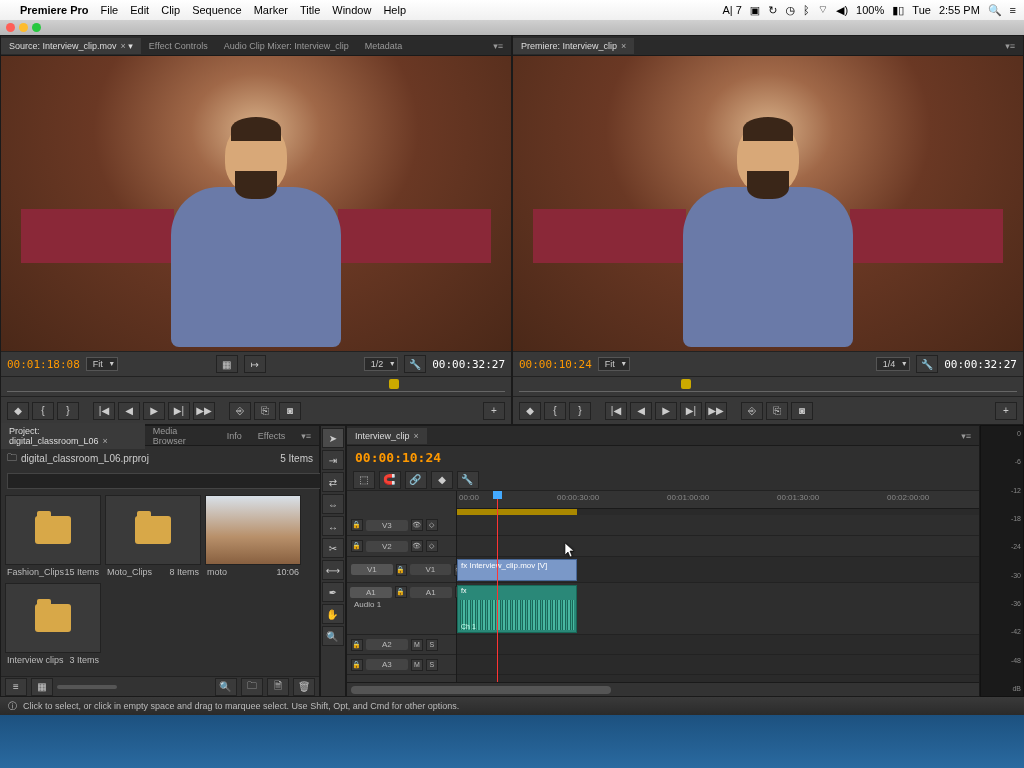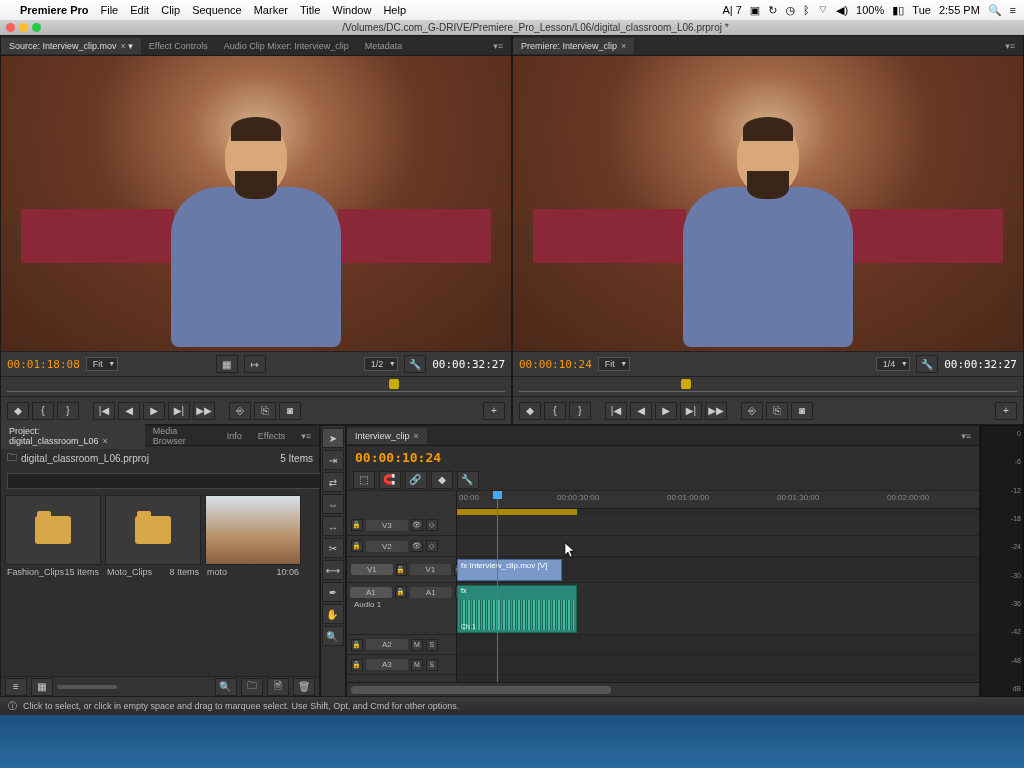--- a/index.html
+++ b/index.html
@@ -67,21 +67,21 @@
 .track-hdr { border-bottom:1px solid #222; display:flex; align-items:center; padding:0 4px; gap:3px; font-size:8px; color:#bbb;}
 .th-v { height: 21px; } .th-v1 { height: 26px; } .th-a1 { height: 52px; } .th-a { height: 20px; }
 .track-hdr .lbl { background:#444; padding:1px 16px; border-radius:2px;}
 .track-hdr .sm { width:12px; height:12px; background:#3a3a3a; border:1px solid #222; display:inline-flex; align-items:center; justify-content:center; font-size:7px;}
 .tracks-area { flex:1; position:relative; background:#2a2a2a;}
 .time-ruler { height:18px; background:#333; border-bottom:1px solid #1a1a1a; position:relative; font-size:8px; color:#888;}
 .time-ruler span { position:absolute; top:2px;}
 .wa-bar { position:absolute; top:18px; height:6px; left:0; width:120px; background:#aa8800;}
 .track-row { border-bottom: 1px solid #222; position: relative; }
 .tr-v { height: 21px; background: #2e2e2e; } .tr-v1 { height: 26px; } .tr-a1 { height: 52px; background:#2e2e2e;} .tr-a { height:20px;}
-.clip-v { position:absolute; top:2px; left:0; width:105px; height:22px; background:#7a98c8; border:1px solid #486898; font-size:8px; padding:1px 3px; color:#fff; overflow:hidden;}
+.clip-v { position:absolute; top:2px; left:0; width:120px; height:22px; background:#7a98c8; border:1px solid #486898; font-size:8px; padding:1px 3px; color:#fff; overflow:hidden;}
 .clip-a { position:absolute; top:2px; left:0; width:120px; height:48px; background:#2a8878; border:1px solid #186858;}
 .waveform { position:absolute; top:14px; left:2px; right:2px; bottom:2px; background: repeating-linear-gradient(90deg, #1a6858 0, #1a6858 1px, #3aa890 1px, #3aa890 2px, #1a6858 2px, #1a6858 3px, #48b8a0 3px, #48b8a0 5px);}
 .playhead { position:absolute; top:0; bottom:0; width:1px; background:#f33; left:40px;}
 .playhead::before { content:""; position:absolute; top:0; left:-4px; width:9px; height:8px; background:#4af;}
 .audio-meter { width: 44px; background: #1a1a1a; border:1px solid #111; position:relative;}
 .meter-scale { position:absolute; right:2px; top:4px; bottom:4px; width:14px; display:flex; flex-direction:column; justify-content:space-between; font-size:7px; color:#888; text-align:right;}
 .tl-scroll { height:14px; background:#333; border-top:1px solid #1a1a1a; display:flex; align-items:center; padding:0 4px;}
 .scroll-thumb { width:260px; height:8px; background:#555; border-radius:4px;}
 .status-bar { height: 18px; background: linear-gradient(#3a3a3a,#2a2a2a); display:flex; align-items:center; padding:0 8px; font-size:9px; color:#bbb; gap:6px;}
 .cursor-arrow { position:absolute; width:12px; height:16px; pointer-events:none;}
@@ -117,21 +117,20 @@
     <span>≡</span>
   </div>
 </div>
 
 <div class="titlebar">
   <div class="traffic">
     <span class="tl-red"></span>
     <span class="tl-yel"></span>
     <span class="tl-grn"></span>
   </div>
-  <div class="path">/Volumes/DC.com_G-DRIVE/Premiere_Pro_Lesson/L06/digital_classroom_L06.prproj *</div>
 </div>
 
 <div class="app-body">
 
   <div class="monitors">
 
     <div class="panel" style="width:512px">
       <div class="panel-tabs">
         <span class="tab active"><span>Source: Interview_clip.mov</span><span class="x">×</span> ▾</span>
         <span class="tab">Effect Controls</span>
@@ -279,20 +278,29 @@
           </div>
         <div class="bin">
             <div class="bin-thumb">
               <div class="bin-img2"></div>
             </div>
             <div class="bin-label">
               <span>moto</span>
               <span>10:06</span>
             </div>
           </div>
+        <div class="bin">
+            <div class="bin-thumb">
+              <div class="folder-ico"></div>
+            </div>
+            <div class="bin-label">
+              <span>Interview clips</span>
+              <span>3 Items</span>
+            </div>
+          </div>
       </div>
       <div class="spacer" style="flex:1"></div>
       <div class="proj-footer">
         <span class="icon-btn">≡</span>
         <span class="icon-btn">▦</span>
         <span style="width:60px;height:4px;background:#555;border-radius:2px"></span>
         <span class="spacer"></span>
         <span class="icon-btn">🔍</span>
         <span class="icon-btn">🗀</span>
         <span class="icon-btn">🗎</span>

